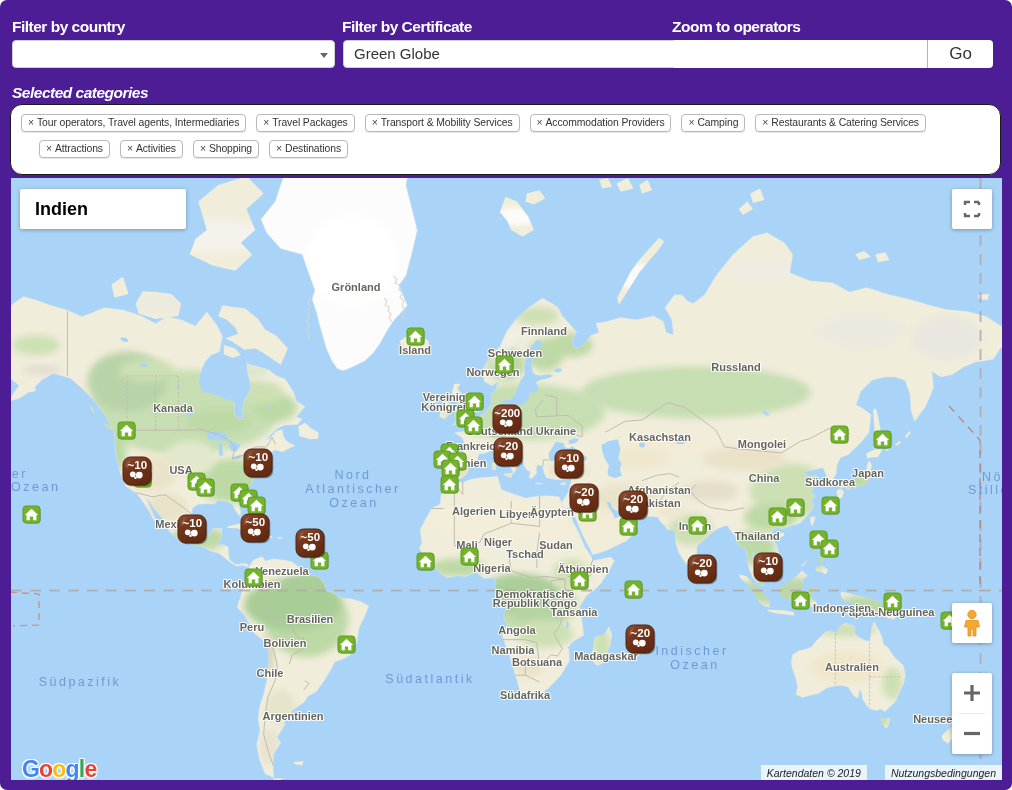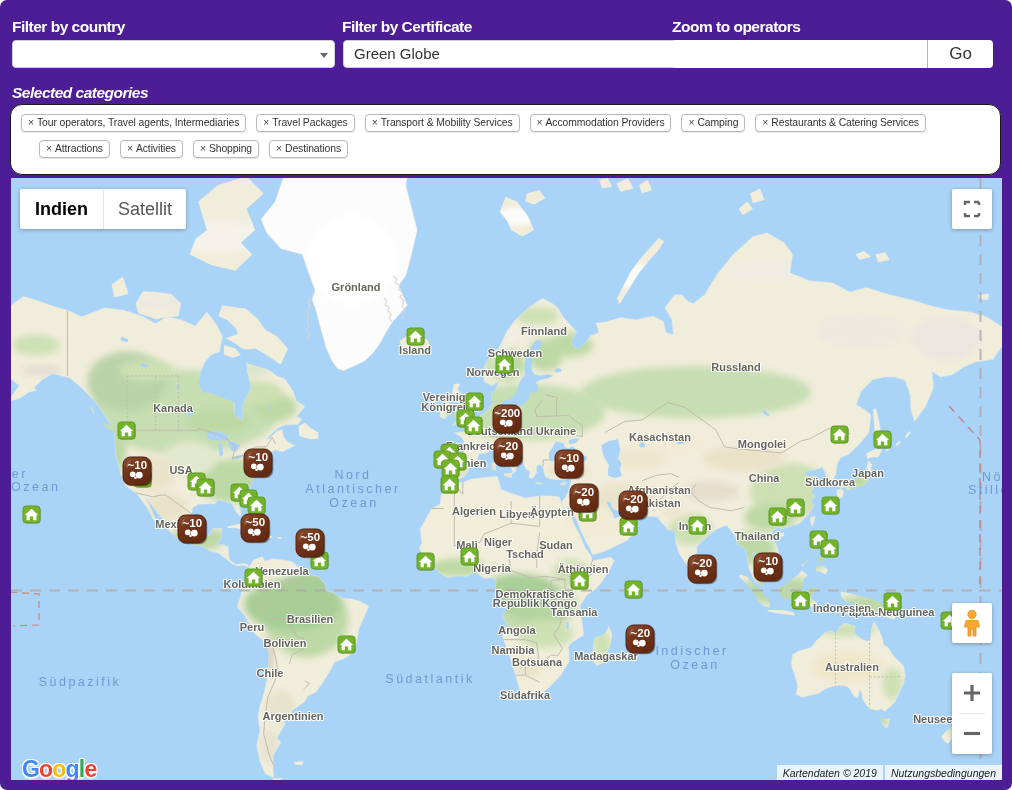--- a/index.html
+++ b/index.html
@@ -452,33 +452,32 @@
           <use href="#cl"></use>
           <text x="13.8" y="11.2" class="cltx">~10</text>
         </g>
 <g transform="translate(615.5,447.5)">
           <use href="#cl"></use>
           <text x="13.8" y="11.2" class="cltx">~20</text>
         </g>
 </svg>
     <div class="mapctl" id="karte">
         <div class="b1">Indien</div>
-        <div class="b2">Satellit</div>
       </div>
     <div class="mapctl" id="fsbtn"><svg width="40" height="40">
           <path d="M13,16 v-3 h5 M27,13 h-5 M27,13 v3 M13,24 v3 h5 M27,27 h-5 v0 M27,27 v-3" stroke="#666" stroke-width="2.4" fill="none"></path>
         </svg></div>
     <div class="mapctl" id="pegman"><svg width="40" height="40">
           <g fill="#f6a930" stroke="#e08f1f" stroke-width="0.8">
             <circle cx="20" cy="11.5" r="4.2"></circle>
             <path d="M14,17.5 L26,17.5 L27.5,24 L24,24 L24,33 L21,33 L21,26 L19,26 L19,33 L16,33 L16,24 L12.5,24 Z"></path>
           </g>
         </svg></div>
     <div class="mapctl" id="zoomctl">
       <svg width="40" height="81">
           <path d="M12,20 h16 M20,12 v16" stroke="#666" stroke-width="3.2"></path>
           <path d="M12,60.5 h16" stroke="#666" stroke-width="3.2"></path>
         </svg>
       <div class="zdiv"></div>
     </div>
     <div id="glogo"><span style="color:#4285f4">G</span><span style="color:#ea4335">o</span><span style="color:#fbbc05">o</span><span style="color:#4285f4">g</span><span style="color:#34a853">l</span><span style="color:#ea4335">e</span></div>
-    <div id="attrib"><span>Kartendaten © 2019</span><span style="margin-left:2px">Nutzungsbedingungen</span></div>
+    <div id="attrib"><span>Kartendaten © 2019</span><span style="margin-left:18px">Nutzungsbedingungen</span></div>
   </div>
 </div>
 </body></html>

